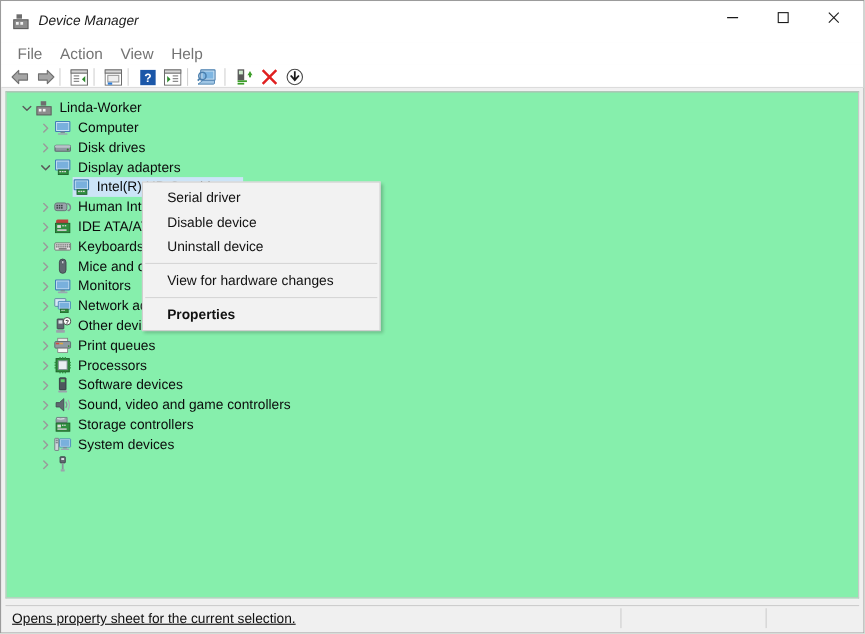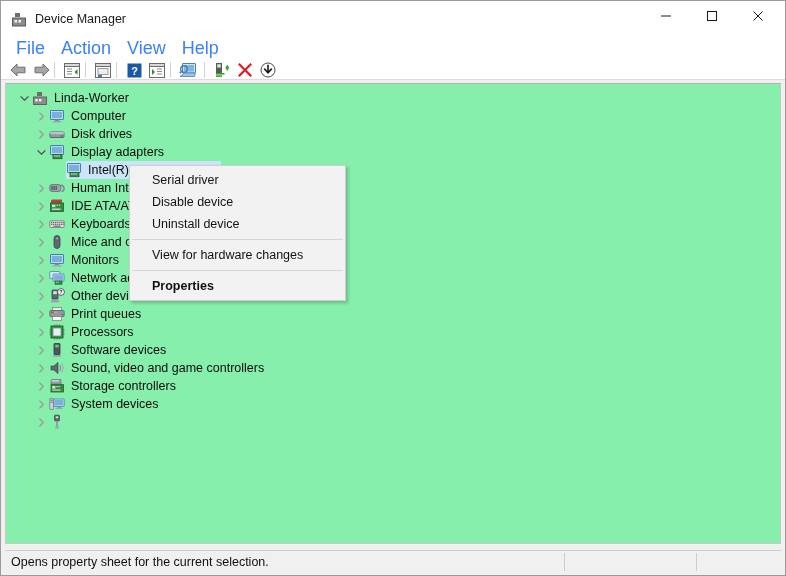--- a/index.html
+++ b/index.html
@@ -22,20 +22,21 @@
   }
 
   
   .titlebar {
     position: absolute;
     left: 0; top: 0;
     width: 784px;
     height: 38px;
     background: #ffffff;
     box-sizing: border-box;
+    font-style: italic;
   }
   .title-icon {
     position: absolute;
     left: 10px; top: 10px;
     width: 17px; height: 17px;
   }
   .title-text {
     position: absolute;
     left: 34px; top: 10px;
     font-size: 12.5px;
@@ -67,22 +68,22 @@
     left: 0; top: 38px;
     width: 784px;
     height: 20px;
     background: #ffffff;
     display: flex;
     align-items: center;
     padding-left: 7px;
     box-sizing: border-box;
   }
   .menubar-item {
-    font-size: 18px;
-    color: #3b82f6;
+    font-size: 14px;
+    color: #737373;
     padding: 2px 8px 3px 8px;
     white-space: nowrap;
     cursor: default;
   }
 
   
   .toolbar {
     position: absolute;
     left: 0; top: 58px;
     width: 784px;
@@ -197,20 +198,21 @@
     border-top: 1px solid #cdcdcd;
     box-sizing: border-box;
   }
   .status-text {
     position: absolute;
     left: 6px; top: 3px;
     font-size: 12.5px;
     color: #101010;
     line-height: 16px;
     white-space: nowrap;
+    text-decoration: underline;
   }
   .status-div {
     position: absolute;
     top: 2px;
     width: 1px;
     height: 18px;
     background: #cdcdcd;
   }
 </style>
 </head>

